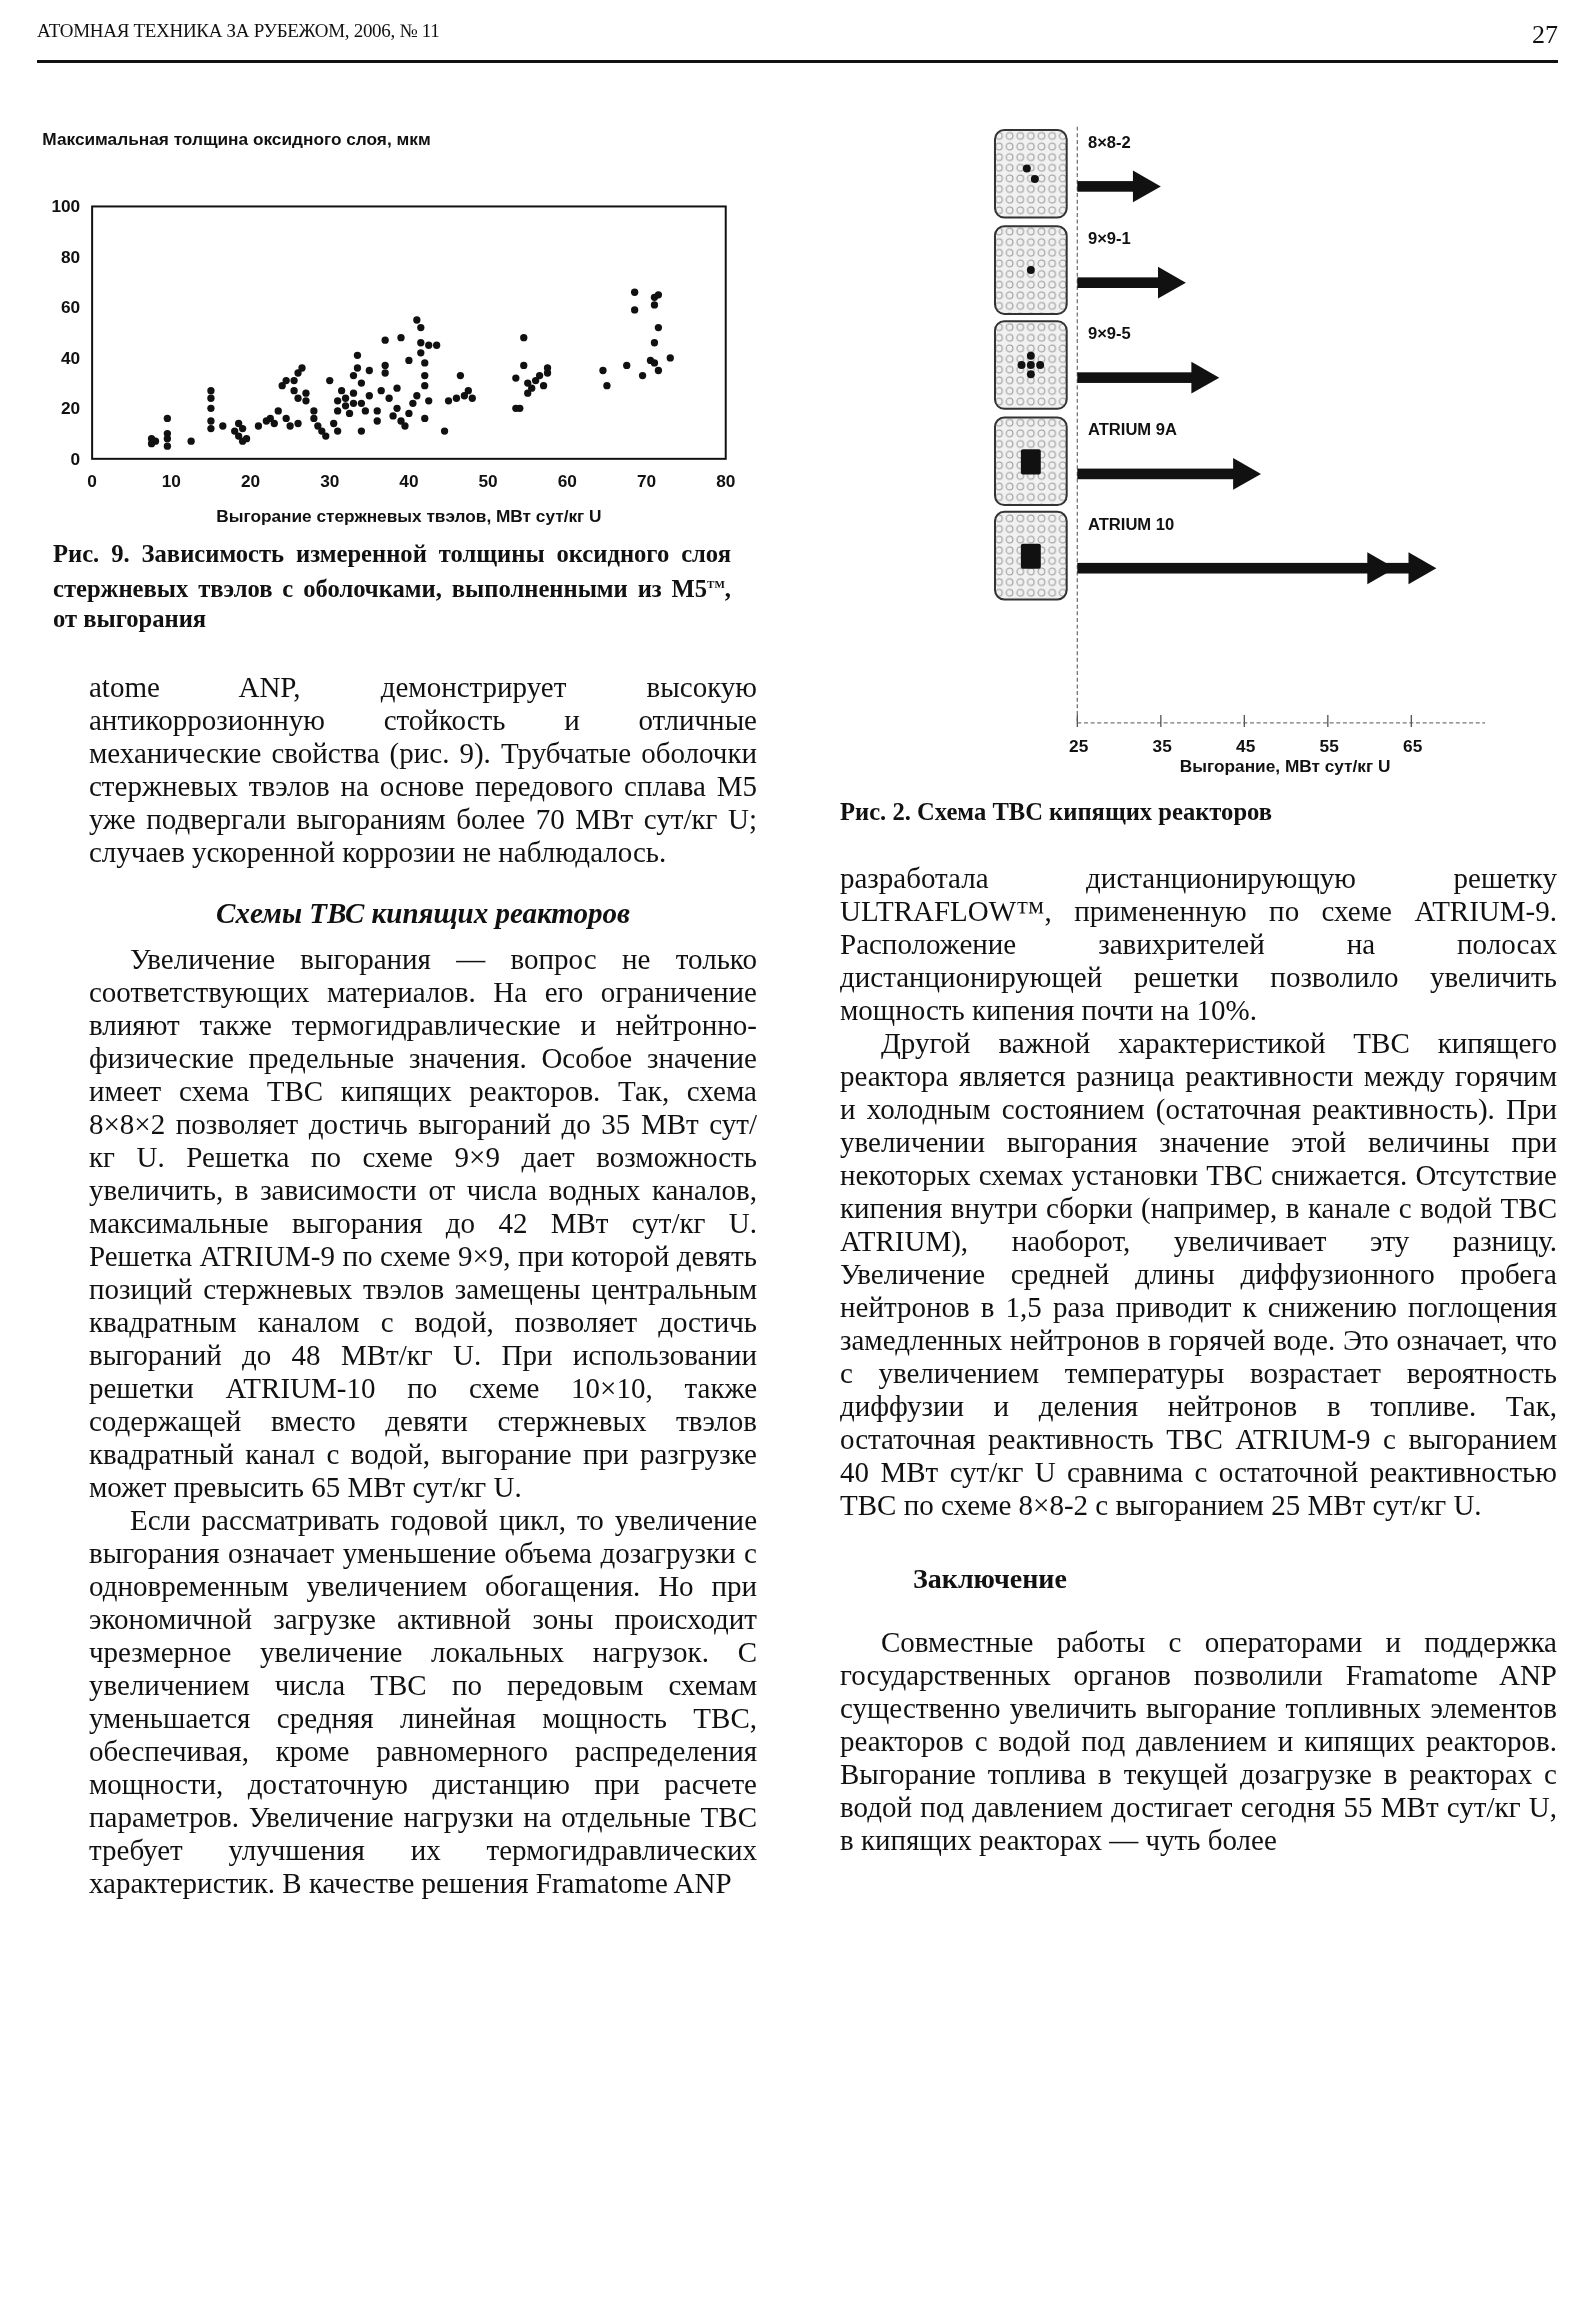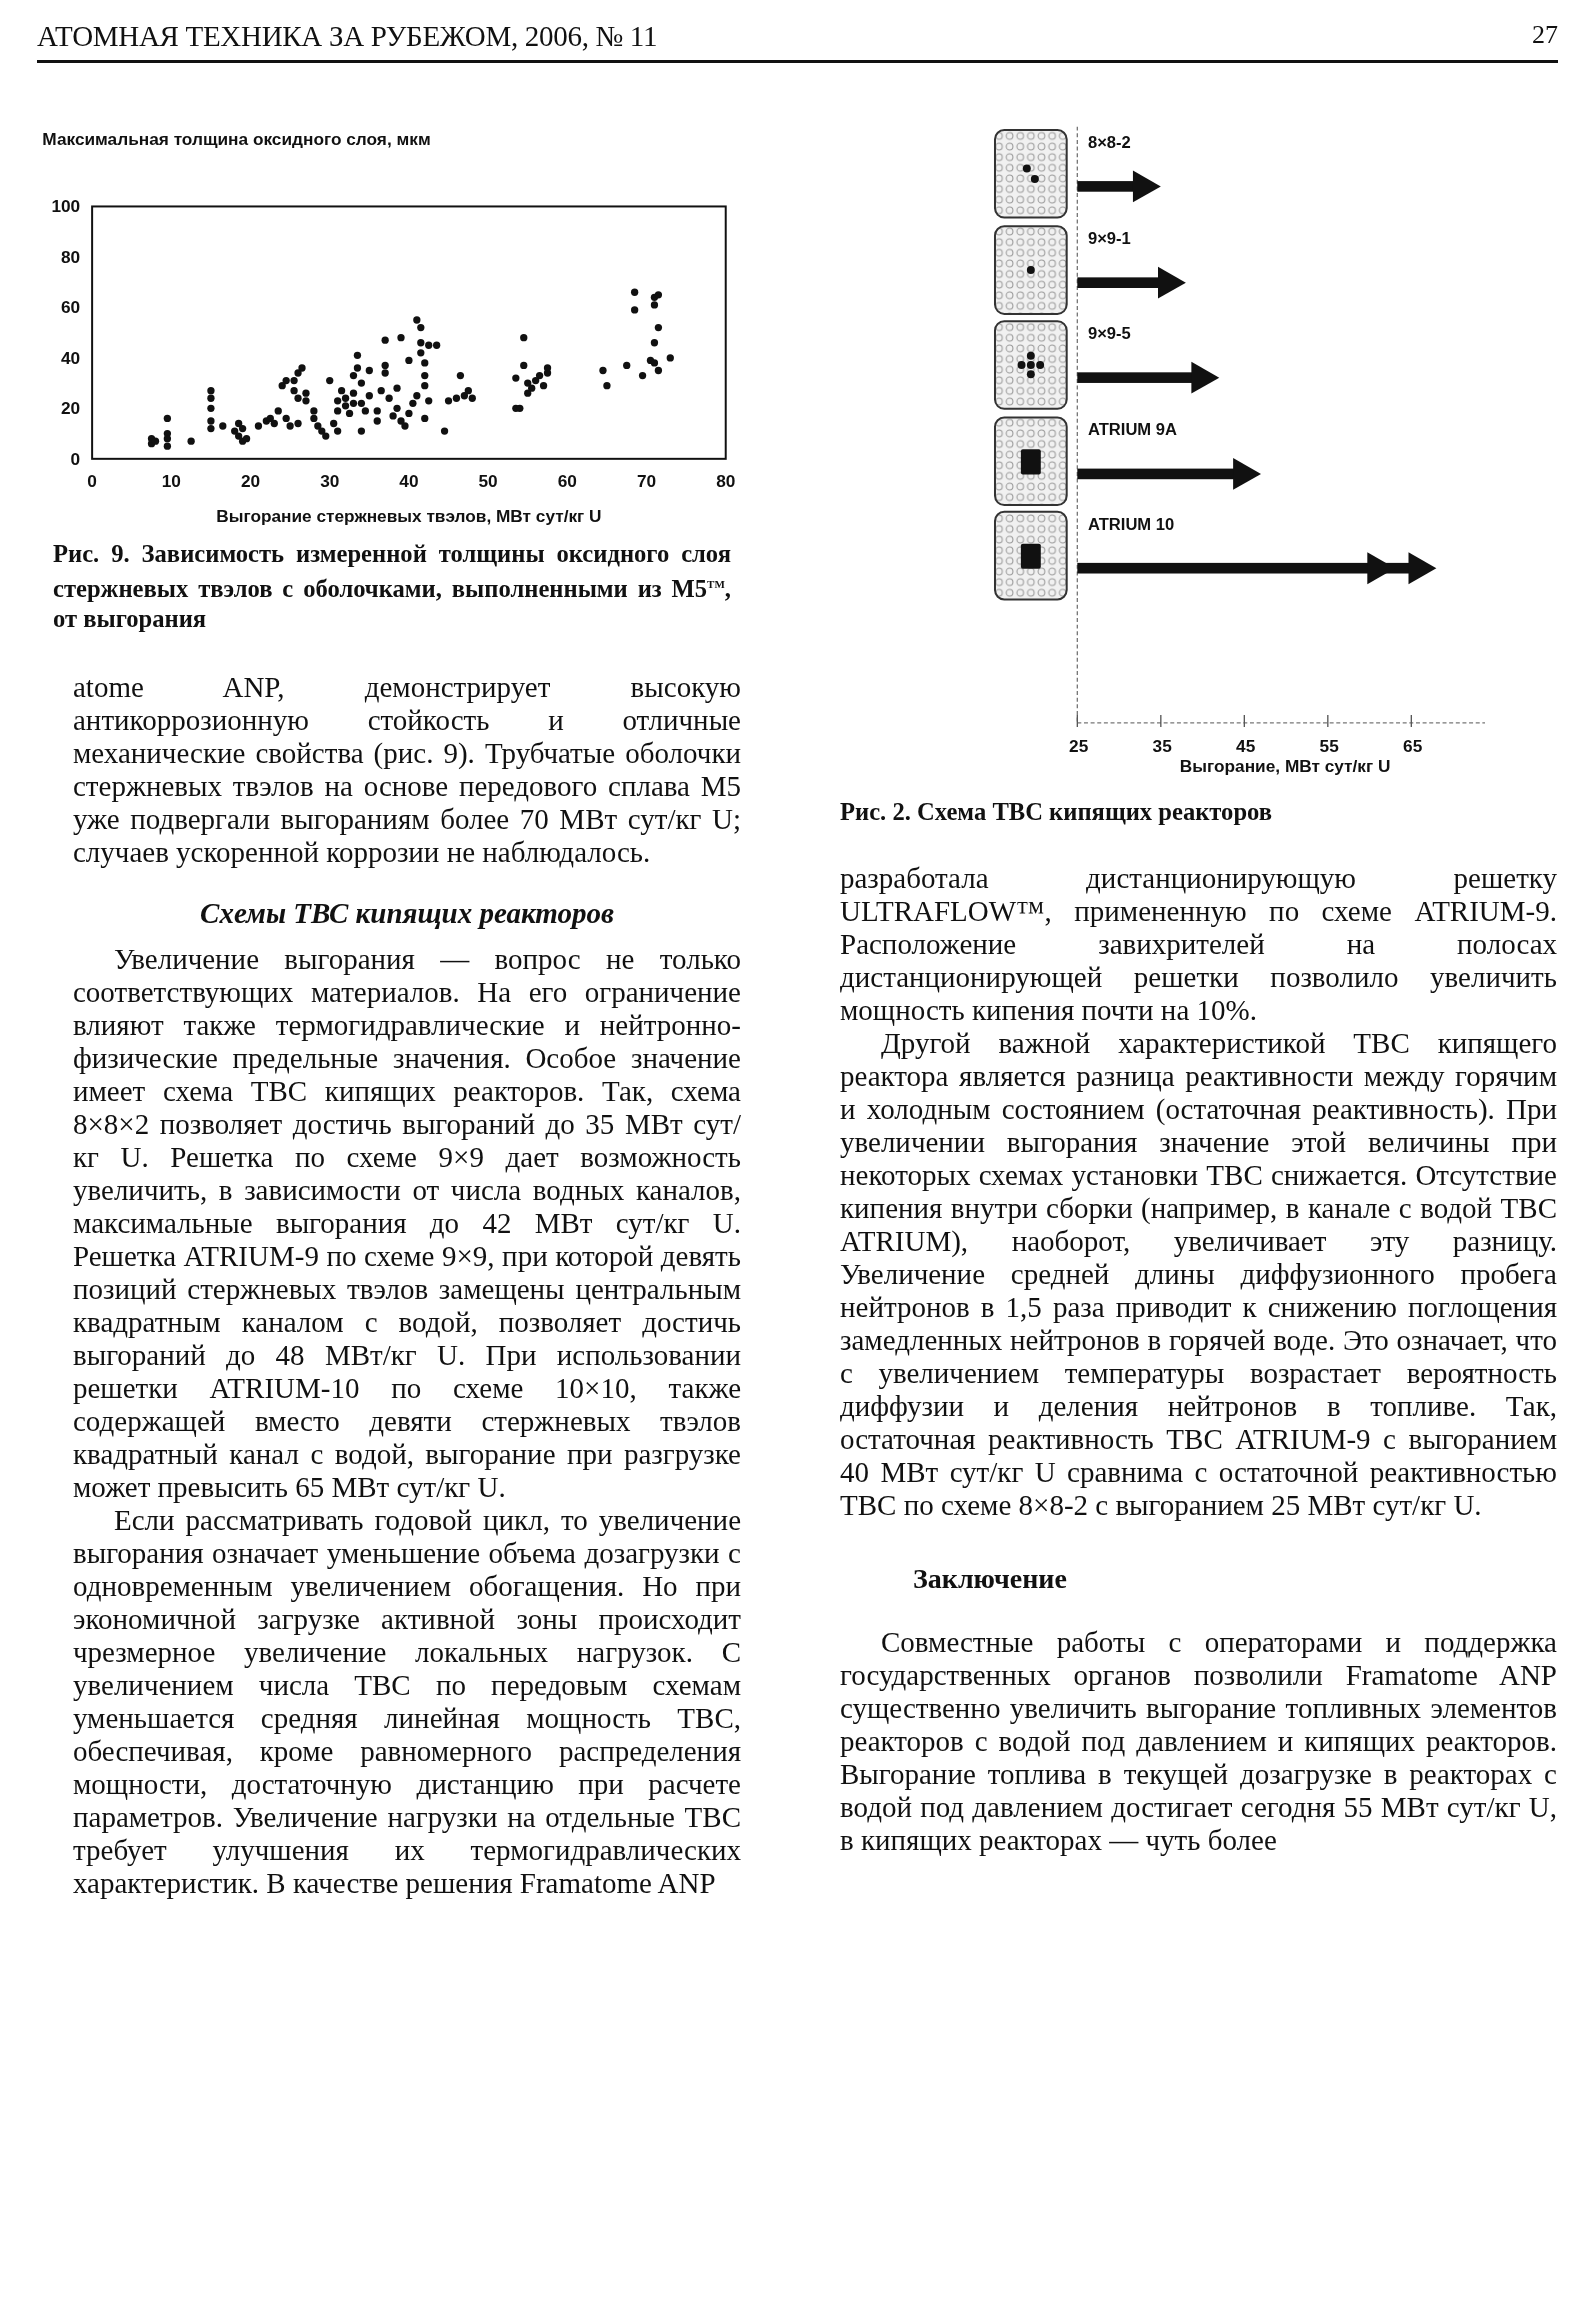--- a/index.html
+++ b/index.html
@@ -1,19 +1,19 @@
 <!DOCTYPE html>
 <html style="font-size:10.6px"><head>
 <meta charset="utf-8">
 <style>
   html, body { margin: 0; padding: 0; background: #ffffff; }
   body { width: 1594px; height: 2307px; position: relative; overflow: hidden; color: #111; font-family: "Liberation Serif", "DejaVu Serif", serif; }
 
   .header { position: absolute; left: 37px; top: 20px; width: 1521px; height: 40px; }
-  .header .journal { position: absolute; left: 0; top: 0; font-size: 29px; letter-spacing: -0.3px; text-align: center; }
+  .header .journal { position: absolute; left: 0; top: 0; font-size: 19px; letter-spacing: -0.3px; text-align: center; }
   .header .pageno { position: absolute; right: 0; top: 0; font-size: 26px; }
   .header-rule { position: absolute; left: 37px; top: 60px; width: 1521px; height: 3.3px; background: #111; }
 
   
   #fig9 { position: absolute; left: 37px; top: 120px; width: 704px; height: 412px; }
   #fig9 svg { position: absolute; left: 0; top: 0; }
   .axis-text { font-family: "Liberation Sans", "DejaVu Sans", sans-serif; font-weight: bold; fill: #111; }
 
   .caption { position: absolute; font-weight: bold; font-size: 24.6px; line-height: 30px; text-align: justify; text-align-last: left; }
   #cap9 { left: 53px; top: 539px; width: 678px; }
@@ -262,21 +262,21 @@
         <text x="521.25" y="952" font-size="26" text-anchor="middle" class="axis-text">55</text>
         <line x1="645" y1="896" x2="645" y2="914" stroke="#555" stroke-width="2"></line>
         <text x="647" y="952" font-size="26" text-anchor="middle" class="axis-text">65</text>
       </g>
     <text class="axis-text" x="455" y="982" font-size="26" text-anchor="middle">Выгорание, МВт сут/кг U</text>
   </svg>
 </div>
 
 <div class="caption" id="cap10">Рис. 2. Схема ТВС кипящих реакторов</div>
 
-<div class="col" id="colL" style="top:671px;">
+<div class="col" id="colL" style="top:671px;margin-left:16px;">
   <p class="lastline">atome ANP, демонстрирует высокую антикоррозионную стойкость и отличные механические свойства (рис. 9). Трубчатые оболочки стержневых твэлов на основе передового сплава M5 уже подвергали выгораниям более 70 МВт сут/кг U; случаев ускоренной коррозии не наблюдалось.</p>
   <p class="sec-italic" style="margin-top:28px; margin-bottom:13.3px;">Схемы ТВС кипящих реакторов</p>
   <p class="indent lastline">Увеличение выгорания — вопрос не только соответствующих материалов. На его ограничение влияют также термогидравлические и нейтронно-физические предельные значения. Особое значение имеет схема ТВС кипящих реакторов. Так, схема 8×8×2 позволяет достичь выгораний до 35 МВт сут/кг U. Решетка по схеме 9×9 дает возможность увеличить, в зависимости от числа водных каналов, максимальные выгорания до 42 МВт сут/кг U. Решетка ATRIUM-9 по схеме 9×9, при которой девять позиций стержневых твэлов замещены центральным квадратным каналом с водой, позволяет достичь выгораний до 48 МВт/кг U. При использовании решетки ATRIUM-10 по схеме 10×10, также содержащей вместо девяти стержневых твэлов квадратный канал с водой, выгорание при разгрузке может превысить 65 МВт сут/кг U.</p>
   <p class="indent">Если рассматривать годовой цикл, то увеличение выгорания означает уменьшение объема дозагрузки с одновременным увеличением обогащения. Но при экономичной загрузке активной зоны происходит чрезмерное увеличение локальных нагрузок. С увеличением числа ТВС по передовым схемам уменьшается средняя линейная мощность ТВС, обеспечивая, кроме равномерного распределения мощности, достаточную дистанцию при расчете параметров. Увеличение нагрузки на отдельные ТВС требует улучшения их термогидравлических характеристик. В качестве решения Framatome ANP</p>
 </div>
 
 <div class="col" id="colR" style="top:862px;">
   <p class="lastline">разработала дистанционирующую решетку ULTRAFLOW™, примененную по схеме ATRIUM-9. Расположение завихрителей на полосах дистанционирующей решетки позволило увеличить мощность кипения почти на 10%.</p>
   <p class="indent lastline">Другой важной характеристикой ТВС кипящего реактора является разница реактивности между горячим и холодным состоянием (остаточная реактивность). При увеличении выгорания значение этой величины при некоторых схемах установки ТВС снижается. Отсутствие кипения внутри сборки (например, в канале с водой ТВС ATRIUM), наоборот, увеличивает эту разницу. Увеличение средней длины диффузионного пробега нейтронов в 1,5 раза приводит к снижению поглощения замедленных нейтронов в горячей воде. Это означает, что с увеличением температуры возрастает вероятность диффузии и деления нейтронов в топливе. Так, остаточная реактивность ТВС ATRIUM-9 с выгоранием 40 МВт сут/кг U сравнима с остаточной реактивностью ТВС по схеме 8×8-2 с выгоранием 25 МВт сут/кг U.</p>
   <p class="sec-bold" style="margin-top:40px; margin-bottom:31px;">Заключение</p>

